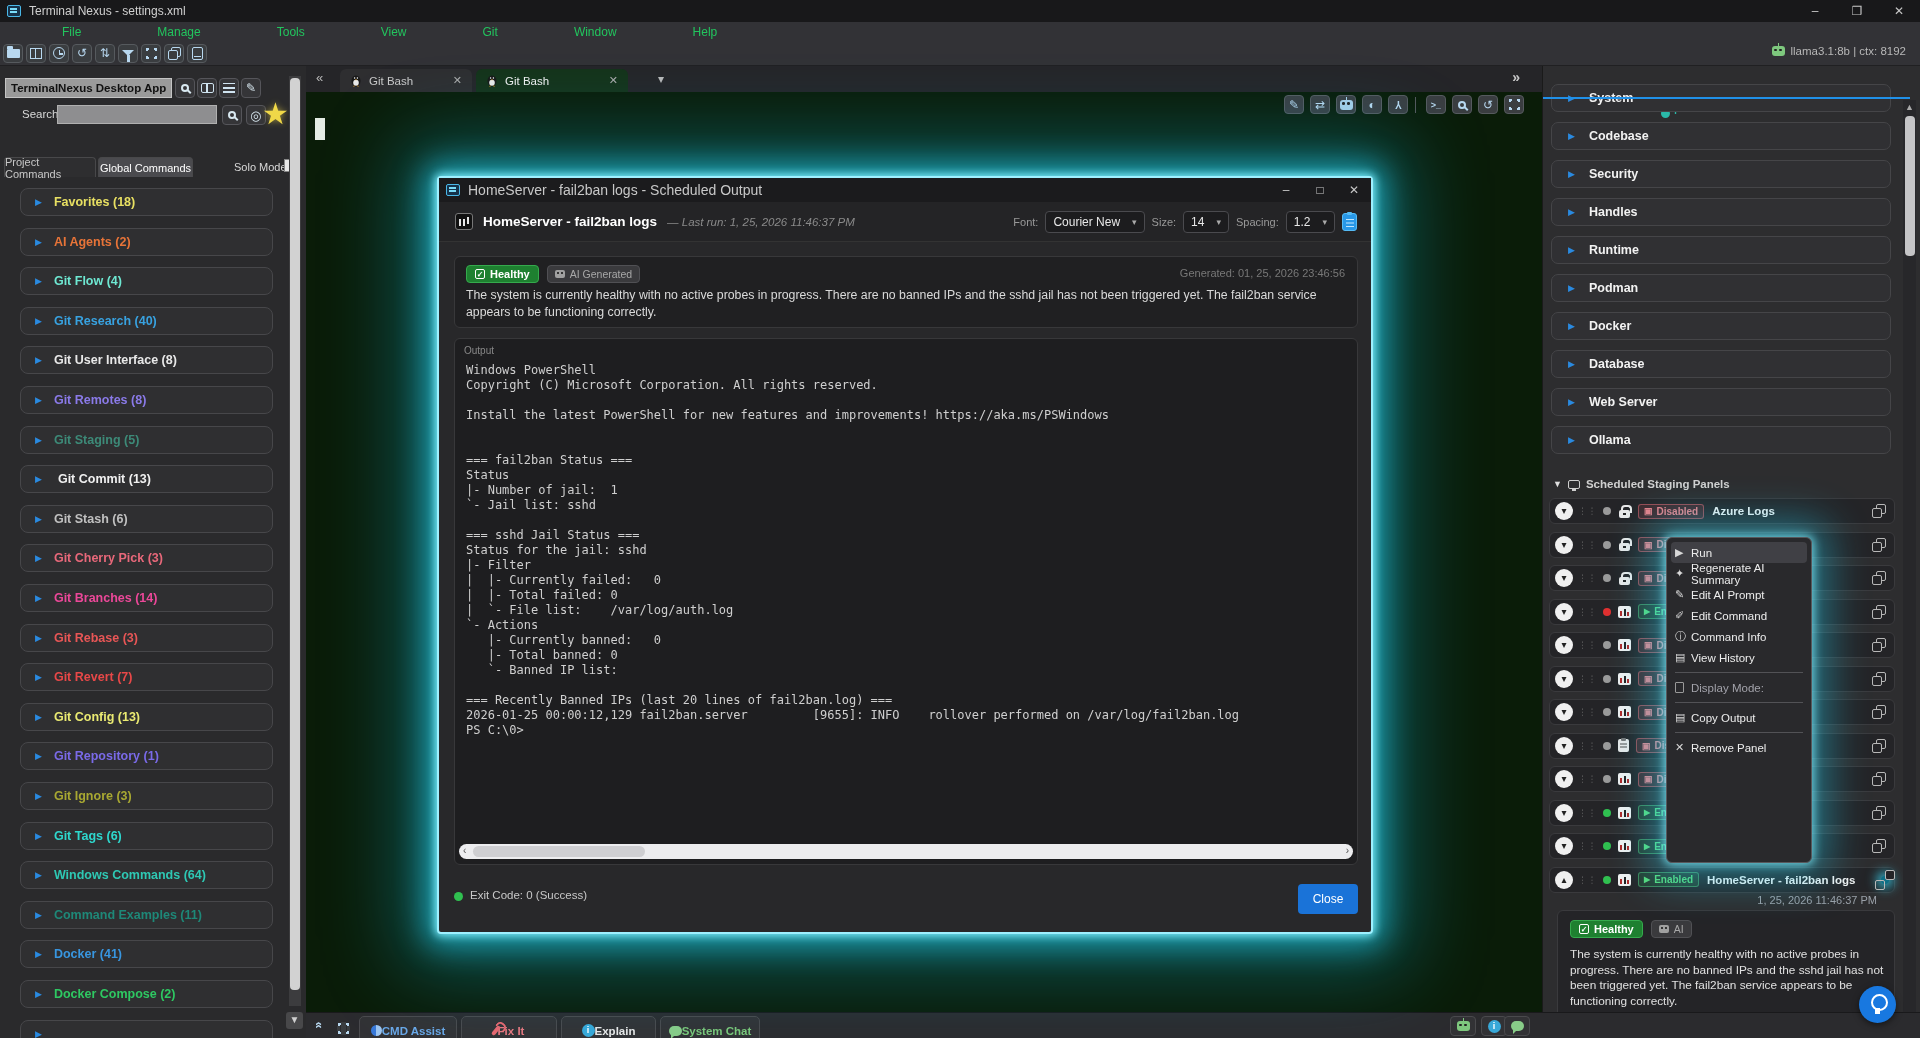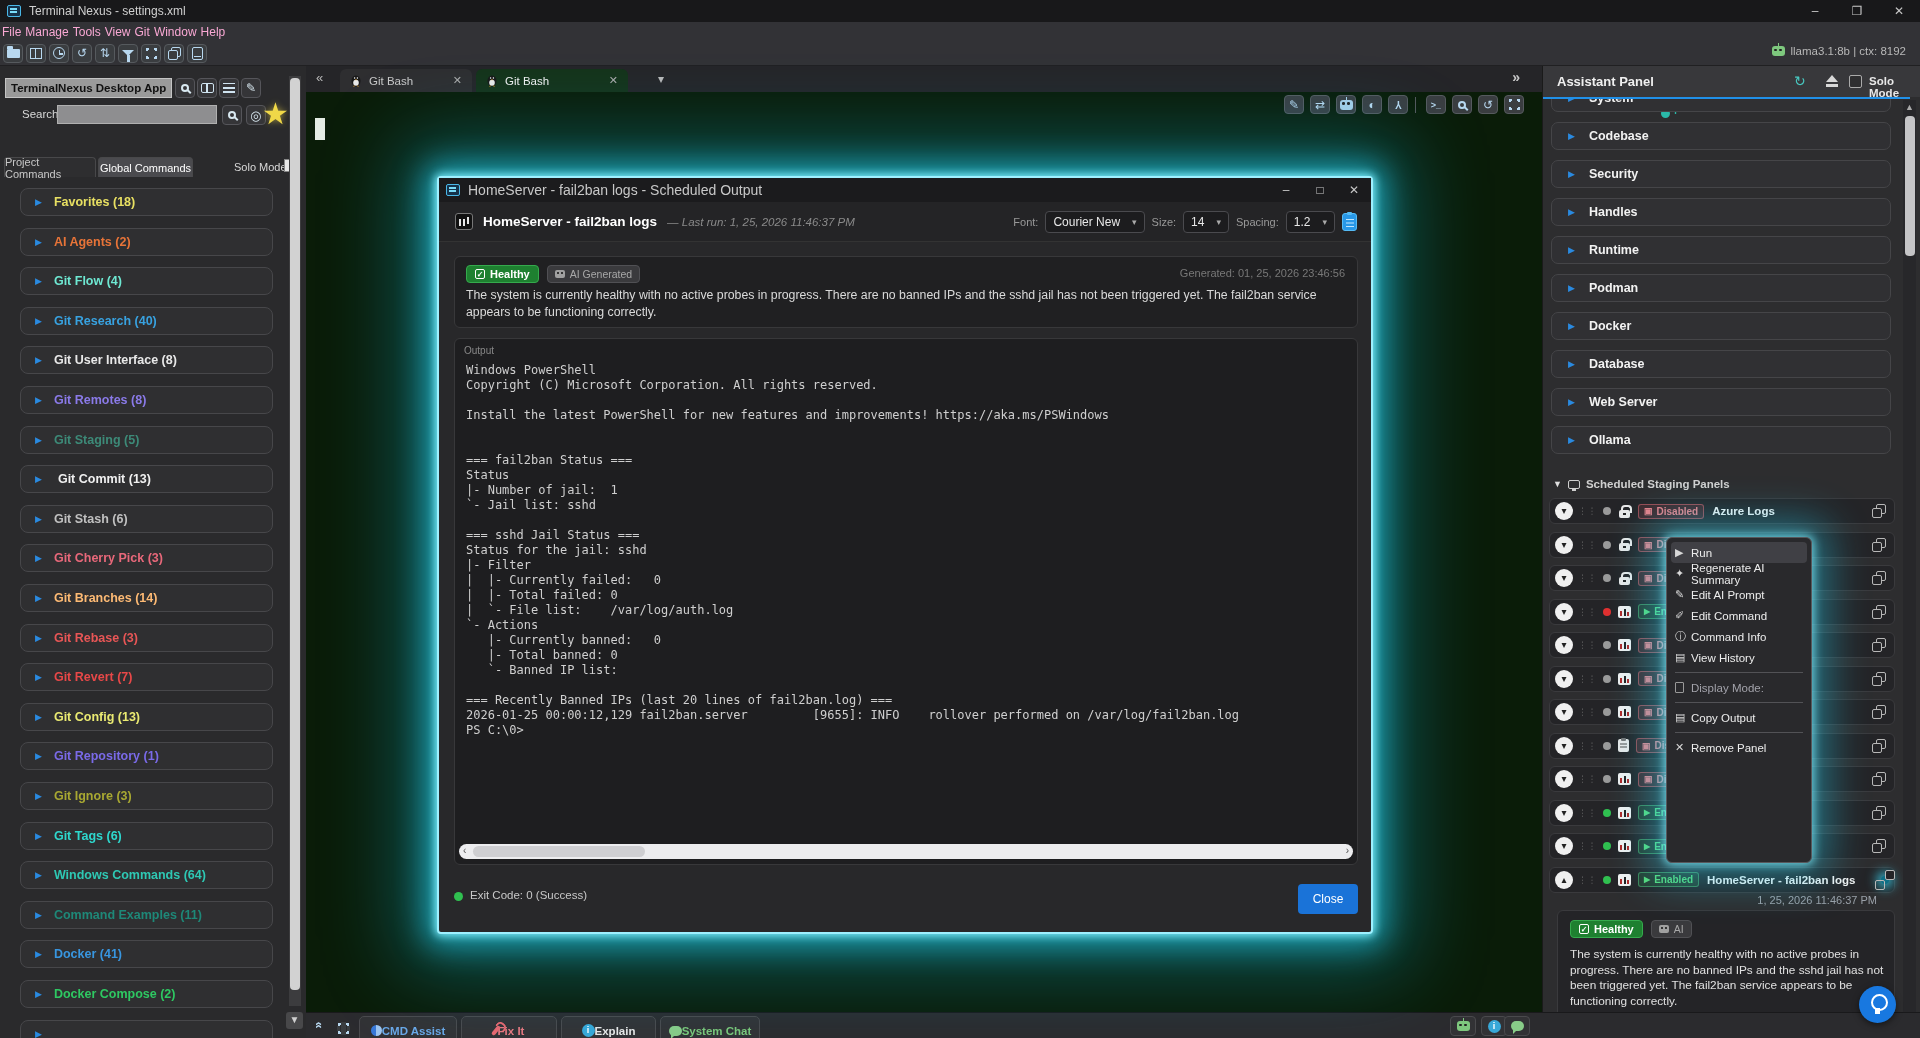--- a/index.html
+++ b/index.html
@@ -8,21 +8,21 @@
   #app { position:relative; width:1920px; height:1038px; background:#2a2a2c; overflow:hidden; }
 
   
   #titlebar { position:absolute; left:0; top:0; width:1920px; height:22px; background:#18181a; display:flex; align-items:center; }
   #titlebar .t { font-size:12px; color:#d0d0d0; margin-left:8px; }
   .winctl { position:absolute; top:0; height:22px; width:42px; text-align:center; line-height:22px; color:#c8c8c8; font-size:12px; }
   .wico { width:14px; height:12px; margin-left:7px; background:#16324a; border:1px solid #4ab8e8; border-radius:2px; position:relative; }
   .wico::before { content:""; position:absolute; left:2px; top:2px; width:7px; height:1.5px; background:#7adcf8; box-shadow:0 3px 0 #7adcf8; }
 
   #menubar { position:absolute; left:0; top:22px; width:1920px; height:19px; background:#323236; display:flex; align-items:center; }
-  #menubar span { font-size:12px; color:#f9a8d4; padding:0 2px; }
+  #menubar span { font-size:12px; color:#22c55e; padding:0 14px;margin-left:48px; }
 
   #toolbarrow { position:absolute; left:0; top:41px; width:1920px; height:25px; background:#323236; border-bottom:1px solid #202022; display:flex; align-items:center; }
   .tbtn { width:20px; height:19px; background:#3a3d40; border:1px solid #565a5e; border-radius:4px; margin-left:3px; display:flex; align-items:center; justify-content:center; color:#b8d8f0; font-size:12px; }
   #llama { position:absolute; right:14px; top:4px; display:flex; align-items:center; gap:6px; font-size:11.5px; color:#b8b8b8; }
 
   
   .robo { width:13px; height:10px; border-radius:3px; position:relative; display:inline-block; }
   .robo::before { content:""; position:absolute; top:2.5px; left:2.5px; width:2.5px; height:2.5px; background:#222; border-radius:50%; box-shadow:5px 0 0 #222; }
   .robo::after { content:""; position:absolute; top:-3px; left:6px; width:1px; height:3px; background:inherit; background:none; border-left:1px solid; }
   .robo.green { background:#7ec87e; color:#7ec87e; }
@@ -341,21 +341,21 @@
           <span class="lbl" style="color: rgb(192, 192, 192);">Git Stash (6)</span>
         </div>
 
         <div class="cat" style="top: 360.4px;">
           <span class="tri">▶</span>
           <span class="lbl" style="color: rgb(232, 104, 122);">Git Cherry Pick (3)</span>
         </div>
 
         <div class="cat" style="top: 400px;">
           <span class="tri">▶</span>
-          <span class="lbl" style="color: #fdba74; text-align: center;">Git Branches (14)</span>
+          <span class="lbl" style="color: #ec4899; text-align: center;">Git Branches (14)</span>
         </div>
 
         <div class="cat" style="top: 439.6px;">
           <span class="tri">▶</span>
           <span class="lbl" style="color: rgb(232, 86, 86);">Git Rebase (3)</span>
         </div>
 
         <div class="cat" style="top: 479.2px;">
           <span class="tri">▶</span>
           <span class="lbl" style="color: rgb(232, 72, 72);">Git Revert (7)</span>
@@ -751,27 +751,20 @@
             </span>
           <span class="badge-ai">
               <span class="minirobo"></span>
               <span>AI</span>
             </span>
         </div>
         <div class="txt">The system is currently healthy with no active probes in progress. There are no banned IPs and the sshd jail has not been triggered yet. The fail2ban service appears to be functioning correctly.</div>
       </div>
     </div>
 
-    <div id="ahead">
-      <span class="t">Assistant Panel</span>
-      <span class="refresh">↻</span>
-      <span class="eject"></span>
-      <span class="chk"></span>
-      <span class="sm">Solo Mode</span>
-    </div>
     <div id="aline"></div>
 
     <div id="bulb"></div>
     <div id="ascroll">
       <span class="up">▲</span>
       <div class="thumb"></div>
       <span class="dn">▼</span>
     </div>
   </div>
 

